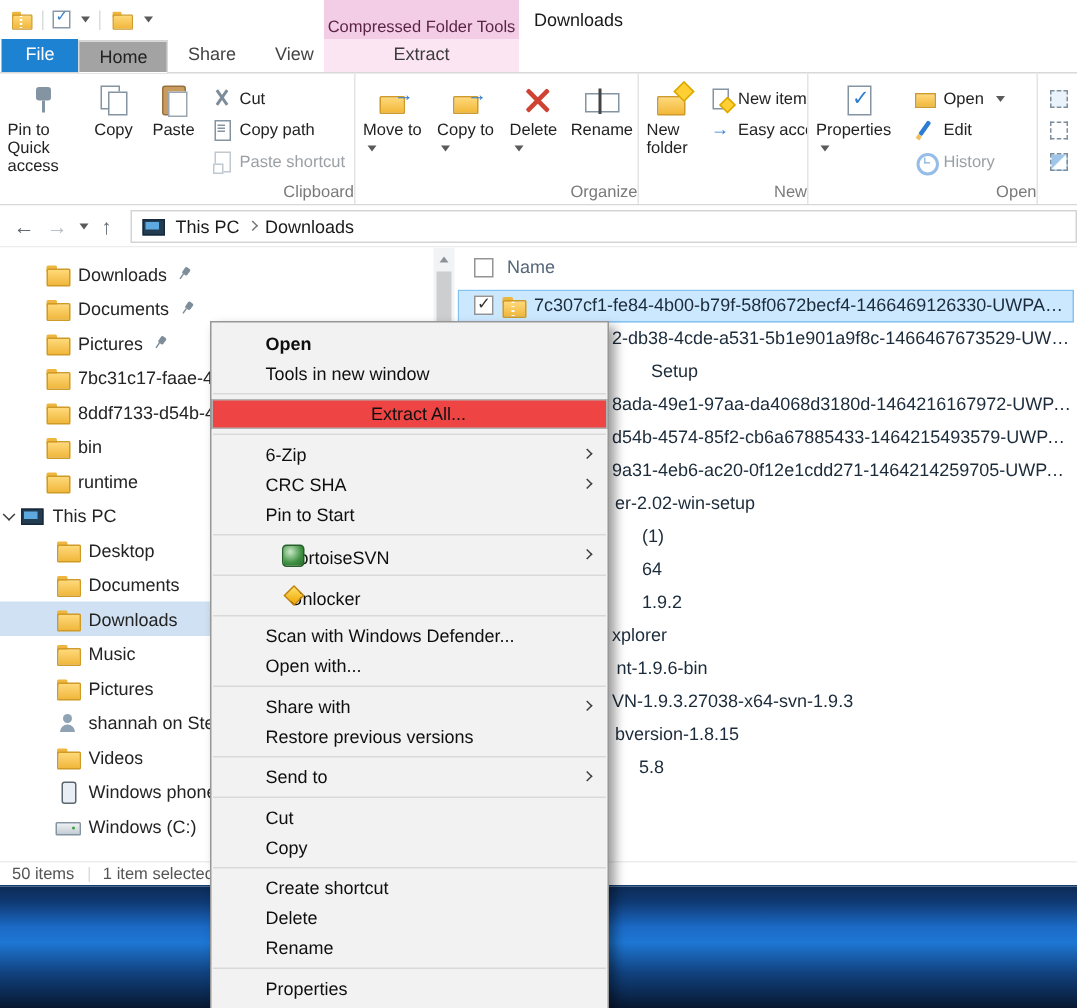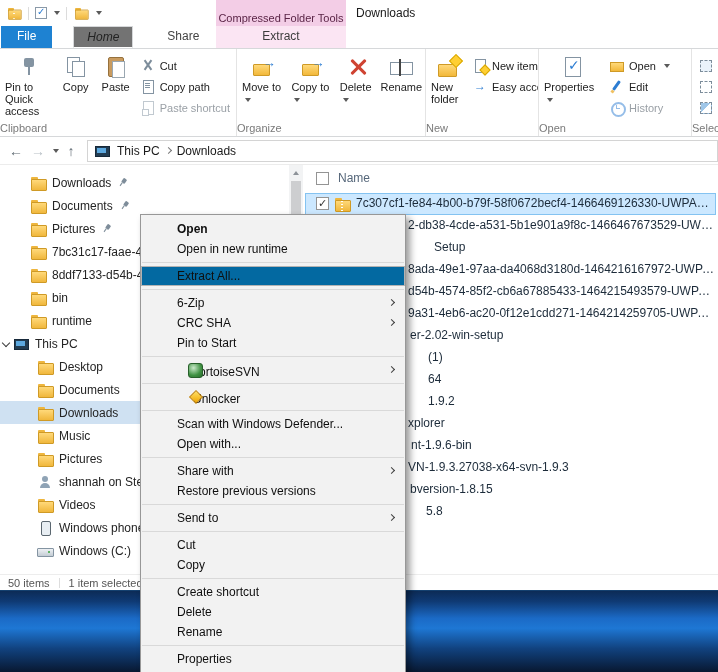--- a/index.html
+++ b/index.html
@@ -13,39 +13,39 @@
 
   
   .titlebar{height:26px;position:relative;display:flex;align-items:center;background:#fff;flex:0 0 auto;}
   .qat{display:flex;align-items:center;gap:4px;padding-left:6px;}
   .qat-sep{width:1px;height:13px;background:#dcdcdc;margin:0 2px;}
   .ctx-title{position:absolute;left:216px;top:0;width:130px;height:36px;background:var(--pink,#f3cde6);
     color:#5a2446;font-size:11px;display:flex;align-items:center;justify-content:center;white-space:nowrap;}
   .win-title{position:absolute;left:356px;top:0;height:26px;display:flex;align-items:center;font-size:12px;color:#1a1a1a;}
 
   
-  .tabstrip{height:23px;position:relative;display:flex;align-items:flex-start;background:#fff;
-    border-bottom:1px solid #d6d8da;flex:0 0 auto;gap:21px;}
+  .tabstrip{height:23px;position:relative;display:flex;align-items:center;background:#fff;
+    border-bottom:1px solid #d6d8da;flex:0 0 auto;}
   .tab{padding:3px 13px 4px;font-size:12px;color:#444;height:22px;}
   .tab.file{background:var(--accent,#1e82d2);color:#fff;margin-left:1px;padding:3px 16px 4px;}
-  .tab.active{background:#737373;border:1px solid #d6d8da;border-bottom-color:#fff;position:relative;z-index:1;margin-bottom:-1px;color:#222;font-style:italic;}
+  .tab.active{background:#a3a3a3;border:1px solid #d6d8da;border-bottom-color:#fff;position:relative;z-index:1;margin-bottom:-1px;color:#222;}
   .ctx-strip{position:absolute;left:216px;top:0;width:130px;height:22px;background:var(--pink-light,#fbe5f3);
     display:flex;align-items:flex-end;justify-content:center;}
   .tab.ctx{color:#3c3c3c;}
 
   
   .ribbon{height:88px;background:#fff;border-bottom:1px solid #d6d8da;display:flex;overflow:hidden;flex:0 0 auto;}
   .rgroup{position:relative;flex:0 0 auto;border-right:1px solid #e4e4e4;padding:1px 2px 16px;overflow:hidden;}
   .ribbon .rgroup:nth-child(1){width:237px;}
   .ribbon .rgroup:nth-child(2){width:189px;}
   .ribbon .rgroup:nth-child(3){width:113px;}
   .ribbon .rgroup:nth-child(4){width:153px;}
   .ribbon .rgroup:nth-child(5){width:120px;border-right:none;}
   .rgroup-items{display:flex;align-items:flex-start;}
-  .rgroup-label{position:absolute;left:0;right:0;bottom:2px;text-align:left;font-size:11px;color:#7a7a7a;}
+  .rgroup-label{position:absolute;left:0;right:0;bottom:2px;text-align:right;font-size:11px;color:#7a7a7a;}
   .rbig{display:flex;flex-direction:column;align-items:center;min-width:40px;max-width:66px;padding:3px 3px 0;font-size:11px;color:#222;}
   .rbig .lbl{line-height:12px;max-width:58px;}
   .rsmall-col{display:flex;flex-direction:column;padding-top:7px;gap:4px;}
   .rsmall{display:flex;align-items:center;gap:5px;font-size:11px;color:#222;height:17px;padding:0 4px;white-space:nowrap;}
   .disabled{color:#9aa0a6 !important;}
   .disabled .ics,.disabled .icb{opacity:.5;}
   .caret{display:inline-block;width:0;height:0;border-left:3px solid transparent;border-right:3px solid transparent;
     border-top:4px solid #5a5a5a;margin-left:3px;vertical-align:middle;}
 
   
@@ -87,21 +87,21 @@
 
   
   .statusbar{height:16px;display:flex;align-items:center;font-size:11px;color:#555;padding-left:8px;border-top:1px solid #ededed;flex:0 0 auto;background:#fff;}
   .sb-sep{width:1px;height:10px;background:#ddd;margin:0 9px;}
 
   
   .context-menu{position:absolute;left:140px;top:214px;width:266px;background:#f2f2f2;border:1px solid #979797;
     box-shadow:4px 4px 7px rgba(0,0,0,.4);padding:4px 0;z-index:50;}
   .menu-item{position:relative;height:20px;line-height:20px;font-size:12px;color:#0f0f0f;padding:0 24px 0 36px;white-space:nowrap;}
   .menu-item.bold{font-weight:700;}
-  .menu-item.highlighted{background:#0369a1;box-shadow:inset 0 0 0 1px #b3b3b3;}
+  .menu-item.highlighted{background:#ef4444;box-shadow:inset 0 0 0 1px #b3b3b3;text-align:center;}
   .menu-sep{height:1px;background:#d9d9d9;margin:3px 1px;}
   .sub-chev{position:absolute;right:11px;top:7px;width:5px;height:5px;border-top:1px solid #3f3f3f;border-right:1px solid #3f3f3f;transform:rotate(45deg);}
   .mi-icon{position:absolute;left:10px;top:2px;}
 
   
   .icn{width:16px;height:16px;position:relative;display:inline-block;flex:0 0 auto;}
   .icn-folder::before{content:"";position:absolute;left:1px;top:2px;width:7px;height:4px;background:#eeb63e;border-radius:1px 1px 0 0;}
   .icn-folder::after{content:"";position:absolute;left:1px;top:4px;width:14px;height:10px;background:linear-gradient(#ffd97a,#f0b73c);border:1px solid #cf9a26;border-radius:1px;}
   .icn-zip::after{background-image:repeating-linear-gradient(to bottom,#fff 0 1px,rgba(0,0,0,0) 1px 3px),linear-gradient(#ffd97a,#f0b73c);
     background-size:2px 100%,100% 100%;background-position:5px 0,0 0;background-repeat:no-repeat;}
@@ -457,21 +457,21 @@
     <div class="statusbar">
       <span>50 items</span>
       <span class="sb-sep"></span>
       <span>1 item selected</span>
     </div>
 
   </div>
 
   <div class="context-menu">
       <div class="menu-item bold"><span>Open</span></div>
-      <div class="menu-item"><span>Open in new runtime</span></div>
+      <div class="menu-item"><span>Tools in new window</span></div>
       <div class="menu-sep"></div>
       <div class="menu-item highlighted"><span>Extract All...</span></div>
       <div class="menu-sep"></div>
       <div class="menu-item"><span>6-Zip</span><span class="sub-chev"></span></div>
       <div class="menu-item"><span>CRC SHA</span><span class="sub-chev"></span></div>
       <div class="menu-item"><span>Pin to Start</span></div>
       <div class="menu-sep"></div>
       <div class="menu-item"><span class="icn icn-tortoisesvn mi-icon"></span><span>TortoiseSVN</span><span class="sub-chev"></span></div>
       <div class="menu-sep"></div>
       <div class="menu-item"><span class="icn icn-unlocker mi-icon"></span><span>Unlocker</span></div>

